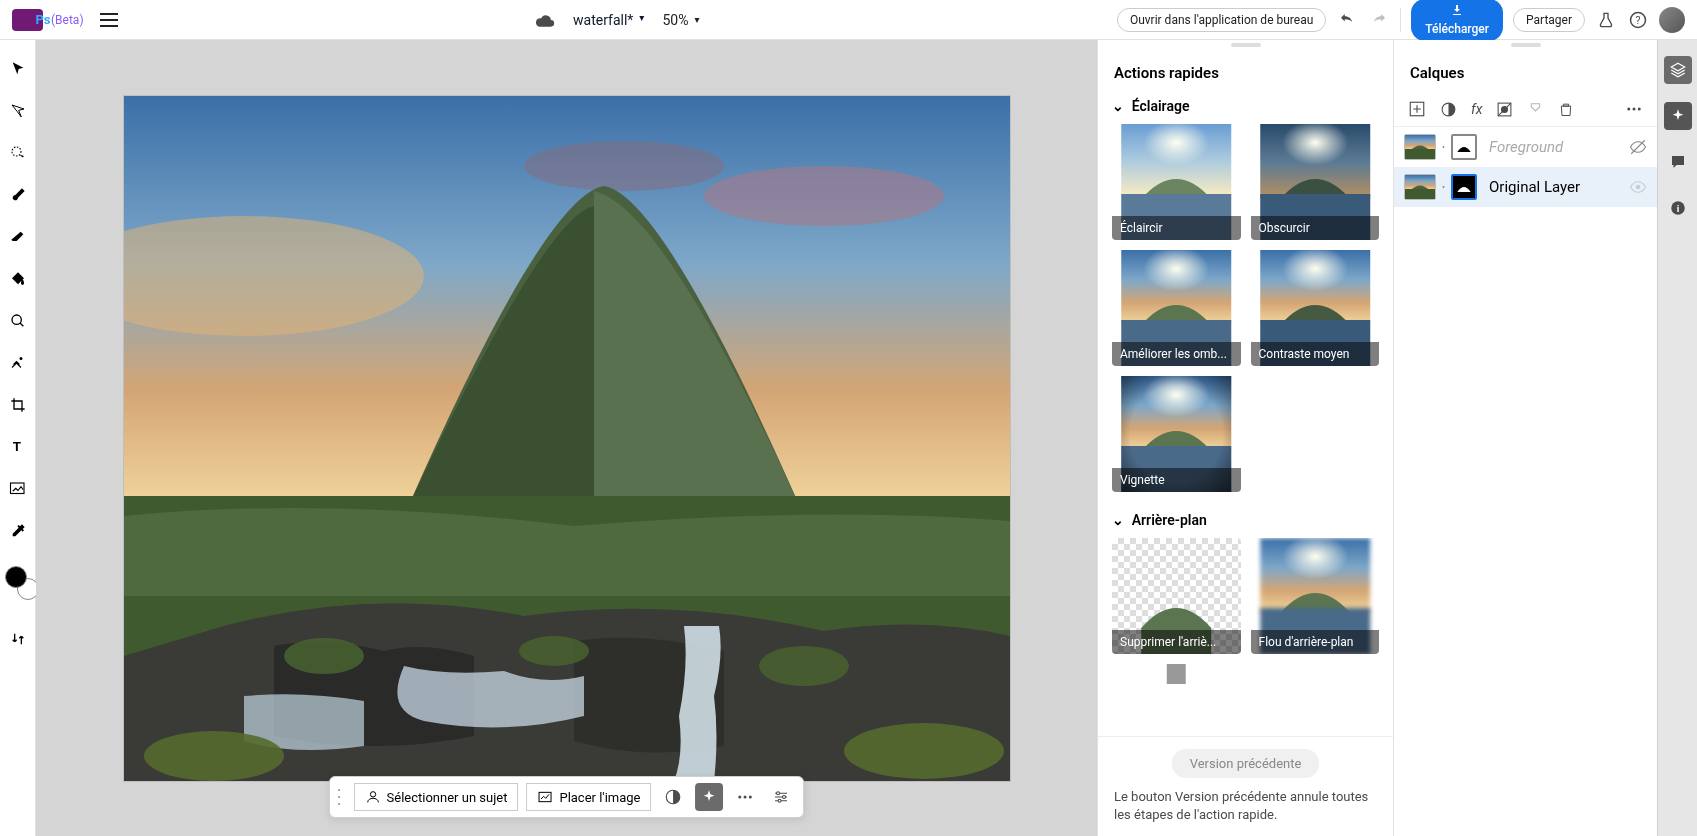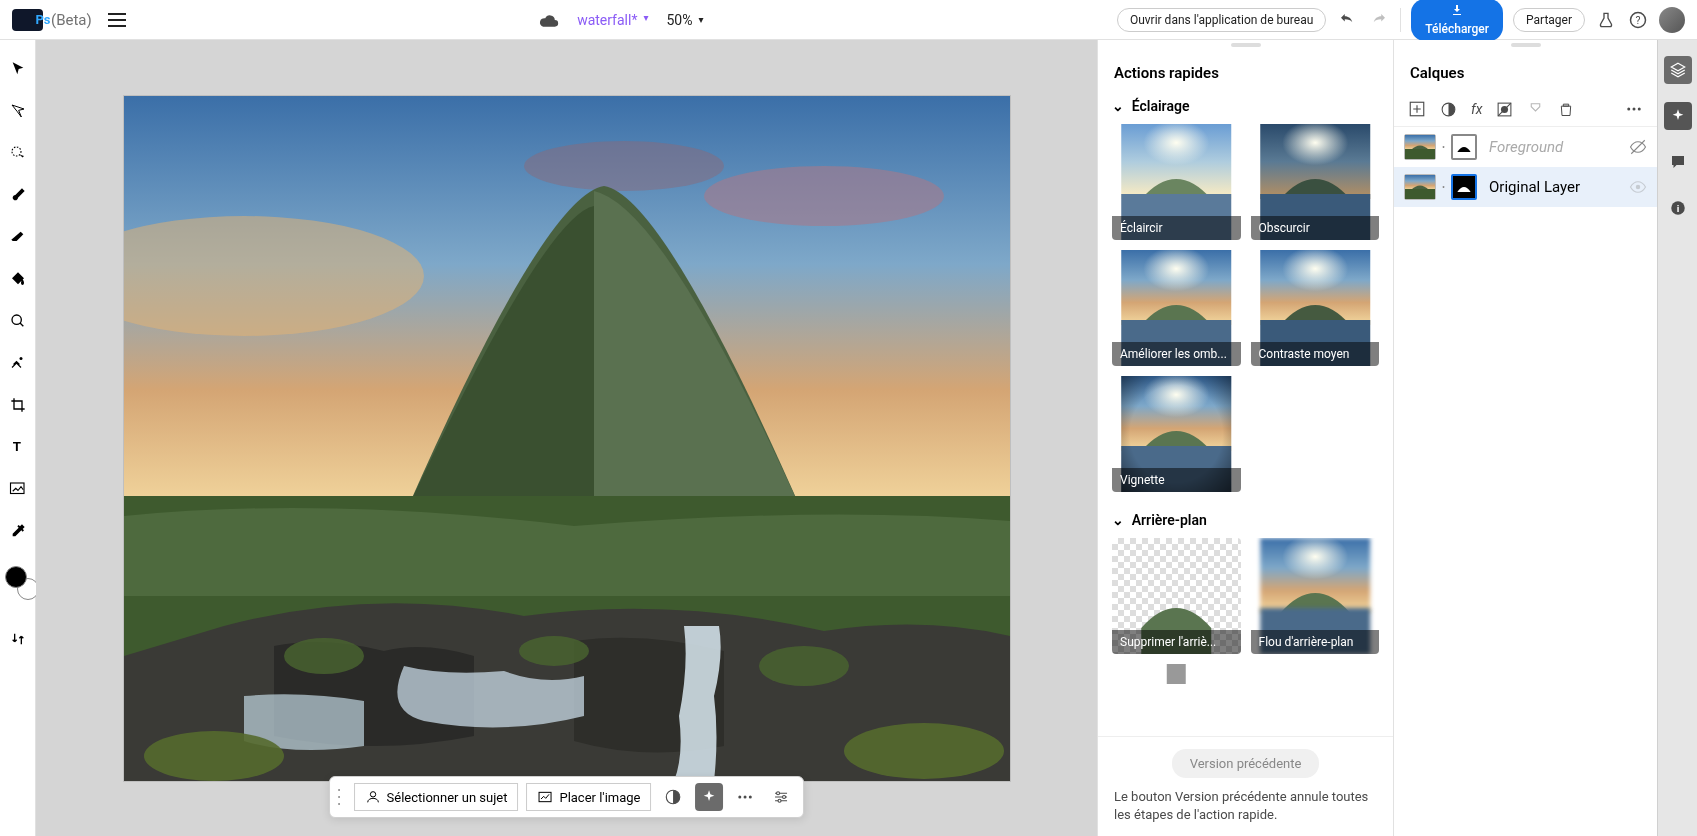--- a/index.html
+++ b/index.html
@@ -1,26 +1,26 @@
 <!DOCTYPE html>
 <html><head>
 <meta charset="utf-8">
 <style>
 * { box-sizing: border-box; margin: 0; padding: 0; font-family: -apple-system, BlinkMacSystemFont, 'Segoe UI', Roboto, sans-serif; }
 body { width: 1697px; height: 836px; background: #fff; overflow: hidden; display: flex; flex-direction: column; }
 
 
 .topbar { height: 40px; border-bottom: 1px solid #e1e1e1; display: flex; align-items: center; padding: 0 12px; gap: 8px; }
-.ps-logo { width: 22px; height: 22px; background: #0f172a; color: #31a8ff; font-weight: bold; font-size: 13px; display: flex; align-items: center; justify-content: center; border-radius: 4px; padding-left: 31px; }
-.beta { font-size: 15px; color: #737373; }
+.ps-logo { width: 22px; height: 22px; background: #701a75; color: #31a8ff; font-weight: bold; font-size: 13px; display: flex; align-items: center; justify-content: center; border-radius: 4px; padding-left: 31px; }
+.beta { font-size: 12px; color: #8b5cf6; }
 .hamburger { width: 18px; height: 14px; display: flex; flex-direction: column; justify-content: space-between; cursor: pointer; margin-left: 8px; }
 .hamburger span { height: 2px; background: #222; }
 .top-center { flex: 1; display: flex; align-items: center; justify-content: center; gap: 18px; }
 .cloud-icon { width: 20px; height: 14px; }
-.doc-name { font-size: 14px; color: #8b5cf6; display: flex; gap: 6px; cursor: pointer; }
+.doc-name { font-size: 14px; color: #0f172a; display: flex; gap: 6px; cursor: pointer; }
 .zoom-sel { font-size: 14px; color: #222; display: flex; align-items: center; gap: 6px; cursor: pointer; }
 .chev { font-size: 10px; }
 .top-right { display: flex; align-items: center; gap: 10px; }
 .btn-outline { border: 1px solid #ccc; background: #fff; border-radius: 14px; padding: 4px 12px; font-size: 12px; color: #222; cursor: pointer; }
 .btn-primary { background: #1473e6; color: #fff; border: none; border-radius: 14px; padding: 5px 14px; font-size: 12px; cursor: pointer; display: flex; align-items: center; gap: 6px; font-weight: 500; flex-direction: column; }
 .icon-btn-top { width: 22px; height: 22px; display: flex; align-items: center; justify-content: center; cursor: pointer; color: #4b4b4b; }
 .icon-btn-top.disabled { opacity: 0.35; }
 .divider-v { width: 1px; height: 24px; background: #e1e1e1; }
 .avatar { width: 26px; height: 26px; border-radius: 50%; background: linear-gradient(135deg,#888,#555); }
 

